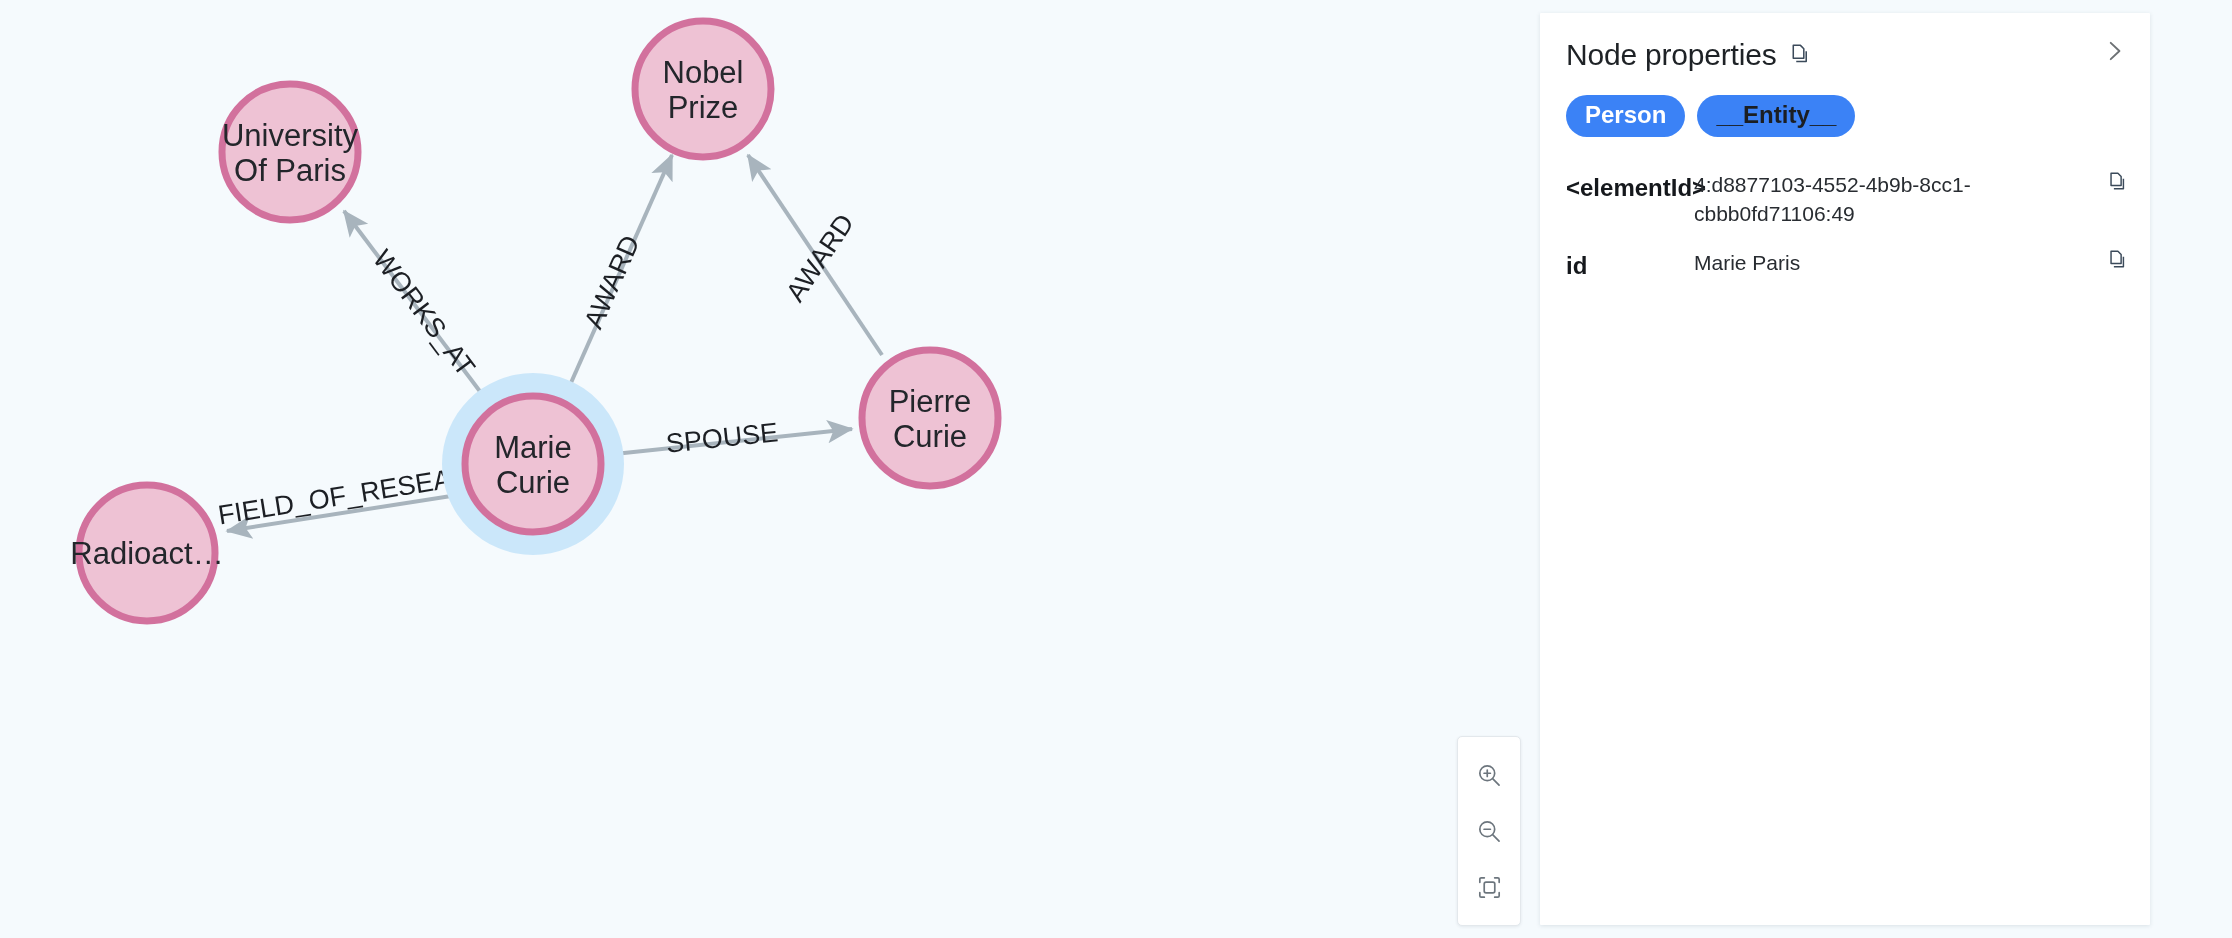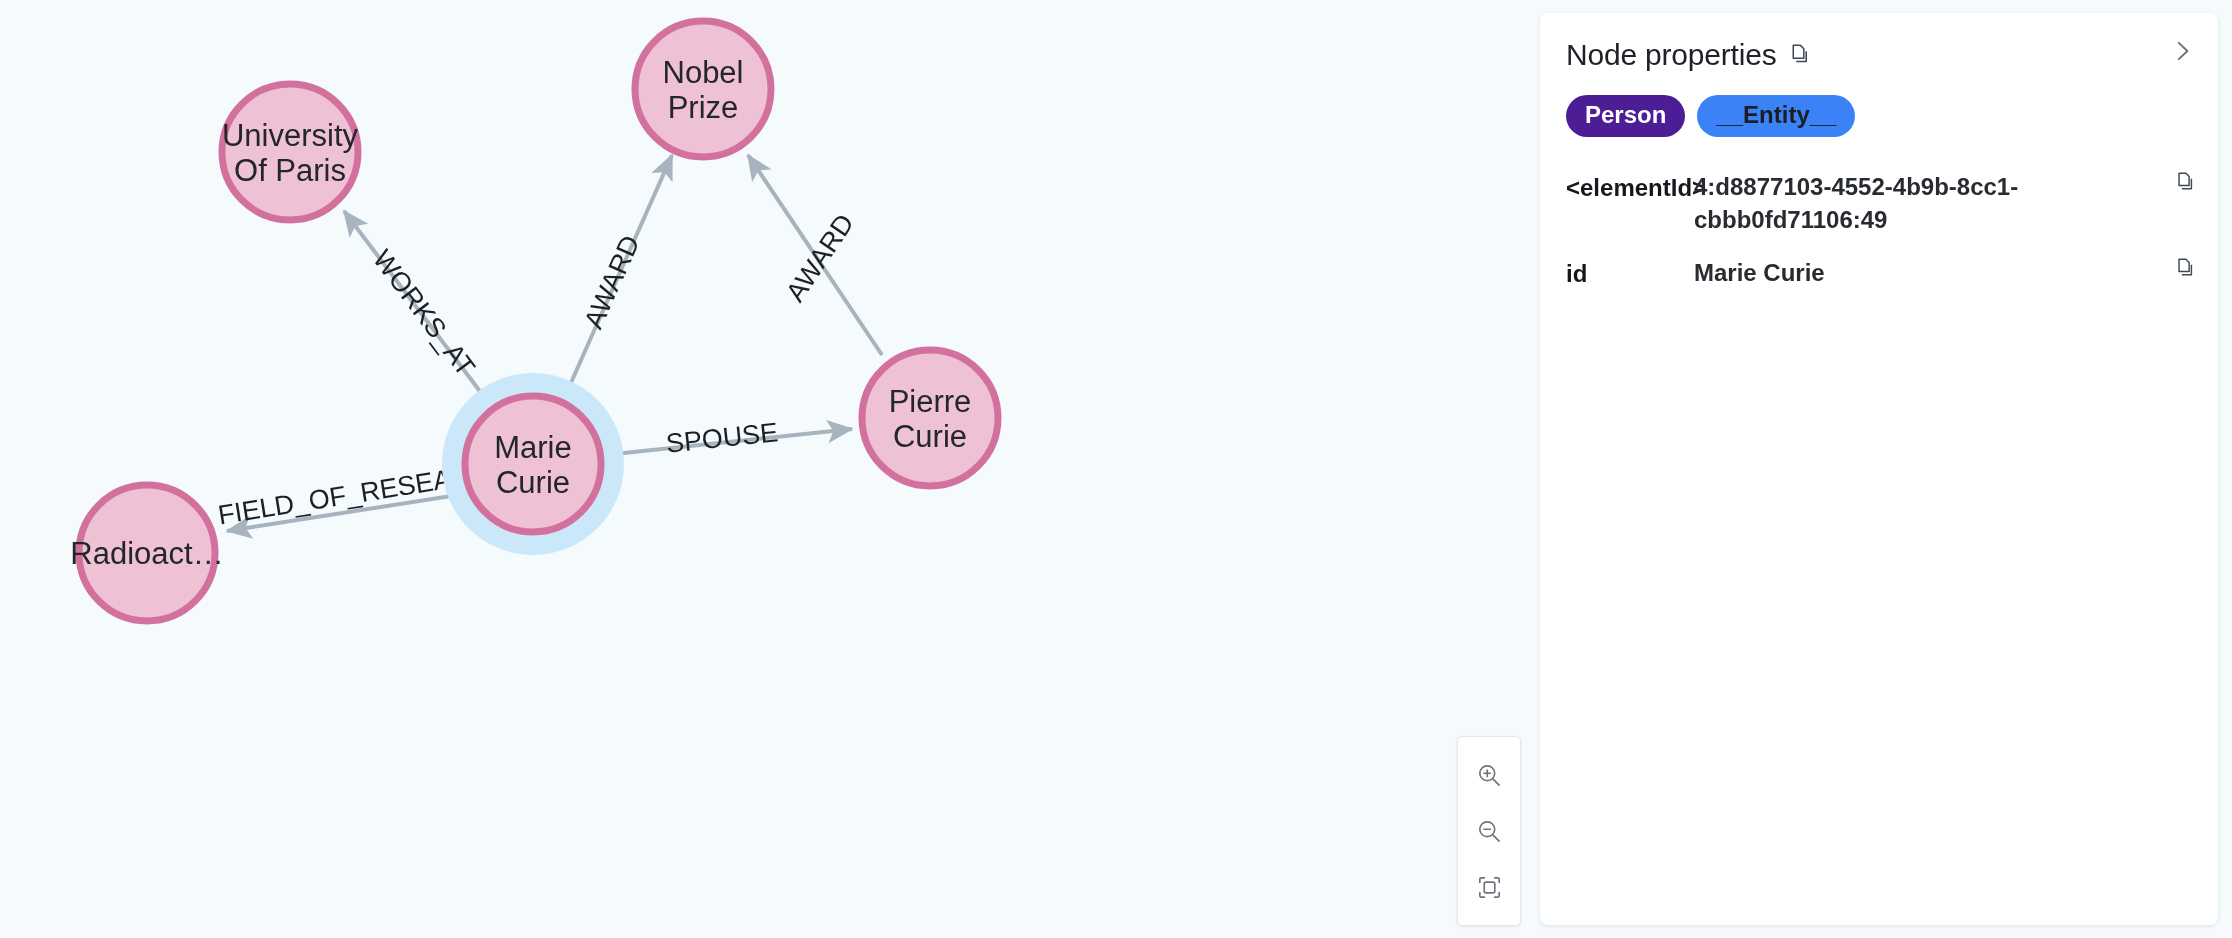--- a/index.html
+++ b/index.html
@@ -61,23 +61,23 @@
     display: flex; align-items: center; justify-content: center;
     cursor: pointer;
     background: transparent; border: none;
   }
   .zoom-btn svg { display: block; }
 
   
   #props-panel {
     position: absolute;
     left: 1540px; top: 13px;
-    width: 678px; height: 912px;
+    width: 610px; height: 912px;
     background: #ffffff;
-    border-radius: 8px;
+    border-radius: 1px;
     box-shadow: 0 1px 4px rgba(40,60,80,.13);
     overflow: hidden;
   }
   .panel-header {
     display: flex; align-items: flex-start;
     padding: 24px 26px 0 26px;
     position: relative;
   }
   .panel-title {
     font-size: 30px;
@@ -130,26 +130,25 @@
     width: 128px;
     flex: 0 0 128px;
     font-size: 24px;
     font-weight: bold;
     color: #15181c;
     line-height: 1.35;
     padding-top: 1px;
   }
   .prop-val {
     flex: 1 1 auto;
-    font-size: 24px;
+    font-size: 21px;
     color: #282c31;
     line-height: 1.35;
     padding-right: 60px;
     word-break: break-word;
-    font-weight: bold;
   }
   .row-copy-icon {
     position: absolute;
     right: 22px; top: 9px;
     cursor: pointer;
     display: inline-flex;
   }
 </style>
 </head>
 <body>
@@ -261,41 +260,41 @@
       </span>
 
       <span class="panel-collapse" title="Collapse panel">
         <svg width="26" height="26" viewBox="0 0 24 24" fill="none" stroke="#6e7275" stroke-width="1.8" stroke-linecap="round" stroke-linejoin="round">
           <polyline points="9,4.5 17,12 9,19.5"></polyline>
         </svg>
       </span>
     </div>
 
     <div class="chips-row">
-      <span class="chip" style="background:#4c1d95;color:#ffffff;">Person</span>
+      <span class="chip" style="background:#3b82f6;color:#ffffff;">Person</span>
       <span class="chip" style="background:#3b82f6;color:#1b1e22;">__Entity__</span>
     </div>
 
     <div class="props-table">
 
       <div class="prop-row">
         <span class="prop-key">&lt;elementId&gt;</span>
         <span class="prop-val">4:d8877103-4552-4b9b-8cc1-cbbb0fd71106:49</span>
         <span class="row-copy-icon" title="Copy value">
           <svg width="22" height="22" viewBox="0 0 24 24" fill="none" stroke="#3b4a5a" stroke-width="1.6" stroke-linejoin="round">
             <path d="M5.5 3.5 H13 L16.5 7 V17 H5.5 Z"></path>
             <path d="M8.6 20.4 H19 V9.6"></path>
           </svg>
         </span>
       </div>
 
 
       <div class="prop-row">
         <span class="prop-key">id</span>
-        <span class="prop-val">Marie Curie</span>
+        <span class="prop-val">Marie Paris</span>
         <span class="row-copy-icon" title="Copy value">
           <svg width="22" height="22" viewBox="0 0 24 24" fill="none" stroke="#3b4a5a" stroke-width="1.6" stroke-linejoin="round">
             <path d="M5.5 3.5 H13 L16.5 7 V17 H5.5 Z"></path>
             <path d="M8.6 20.4 H19 V9.6"></path>
           </svg>
         </span>
       </div>
 
     </div>
   </aside>

